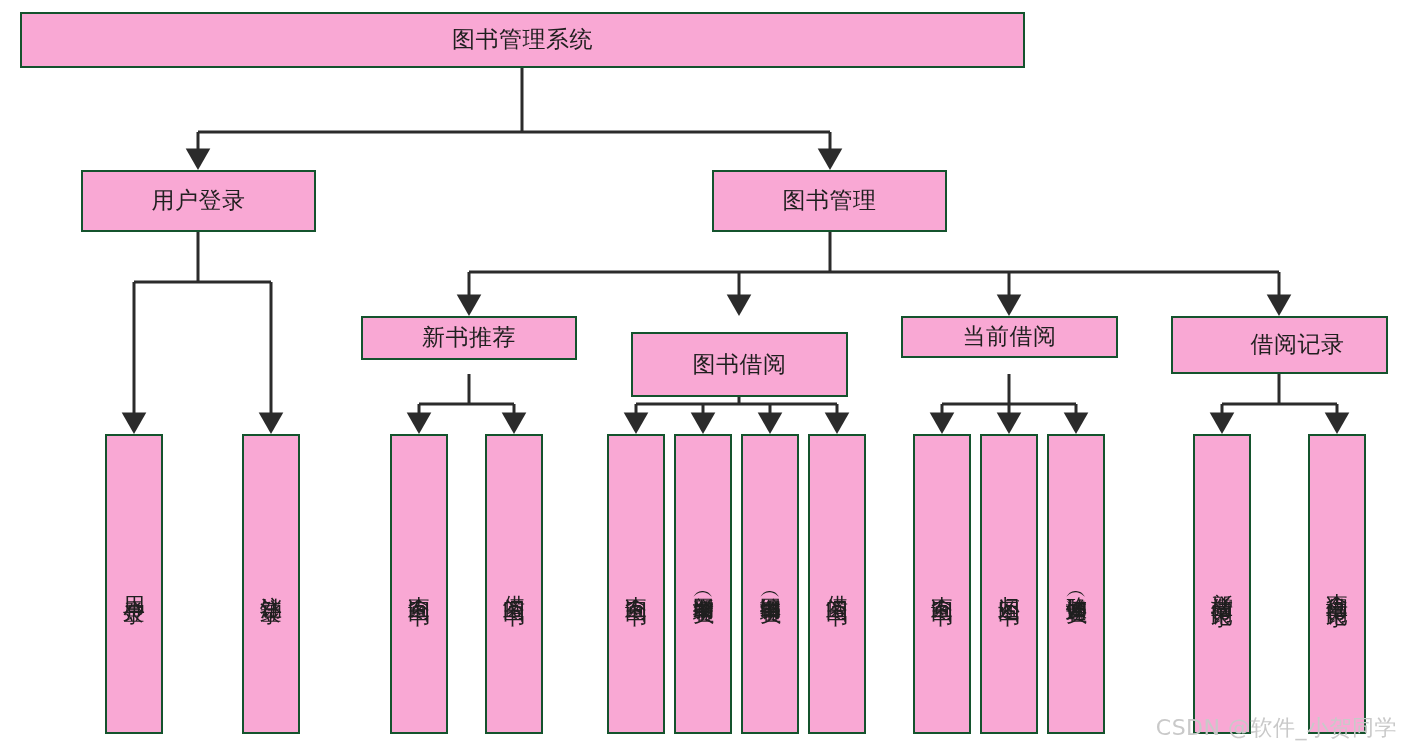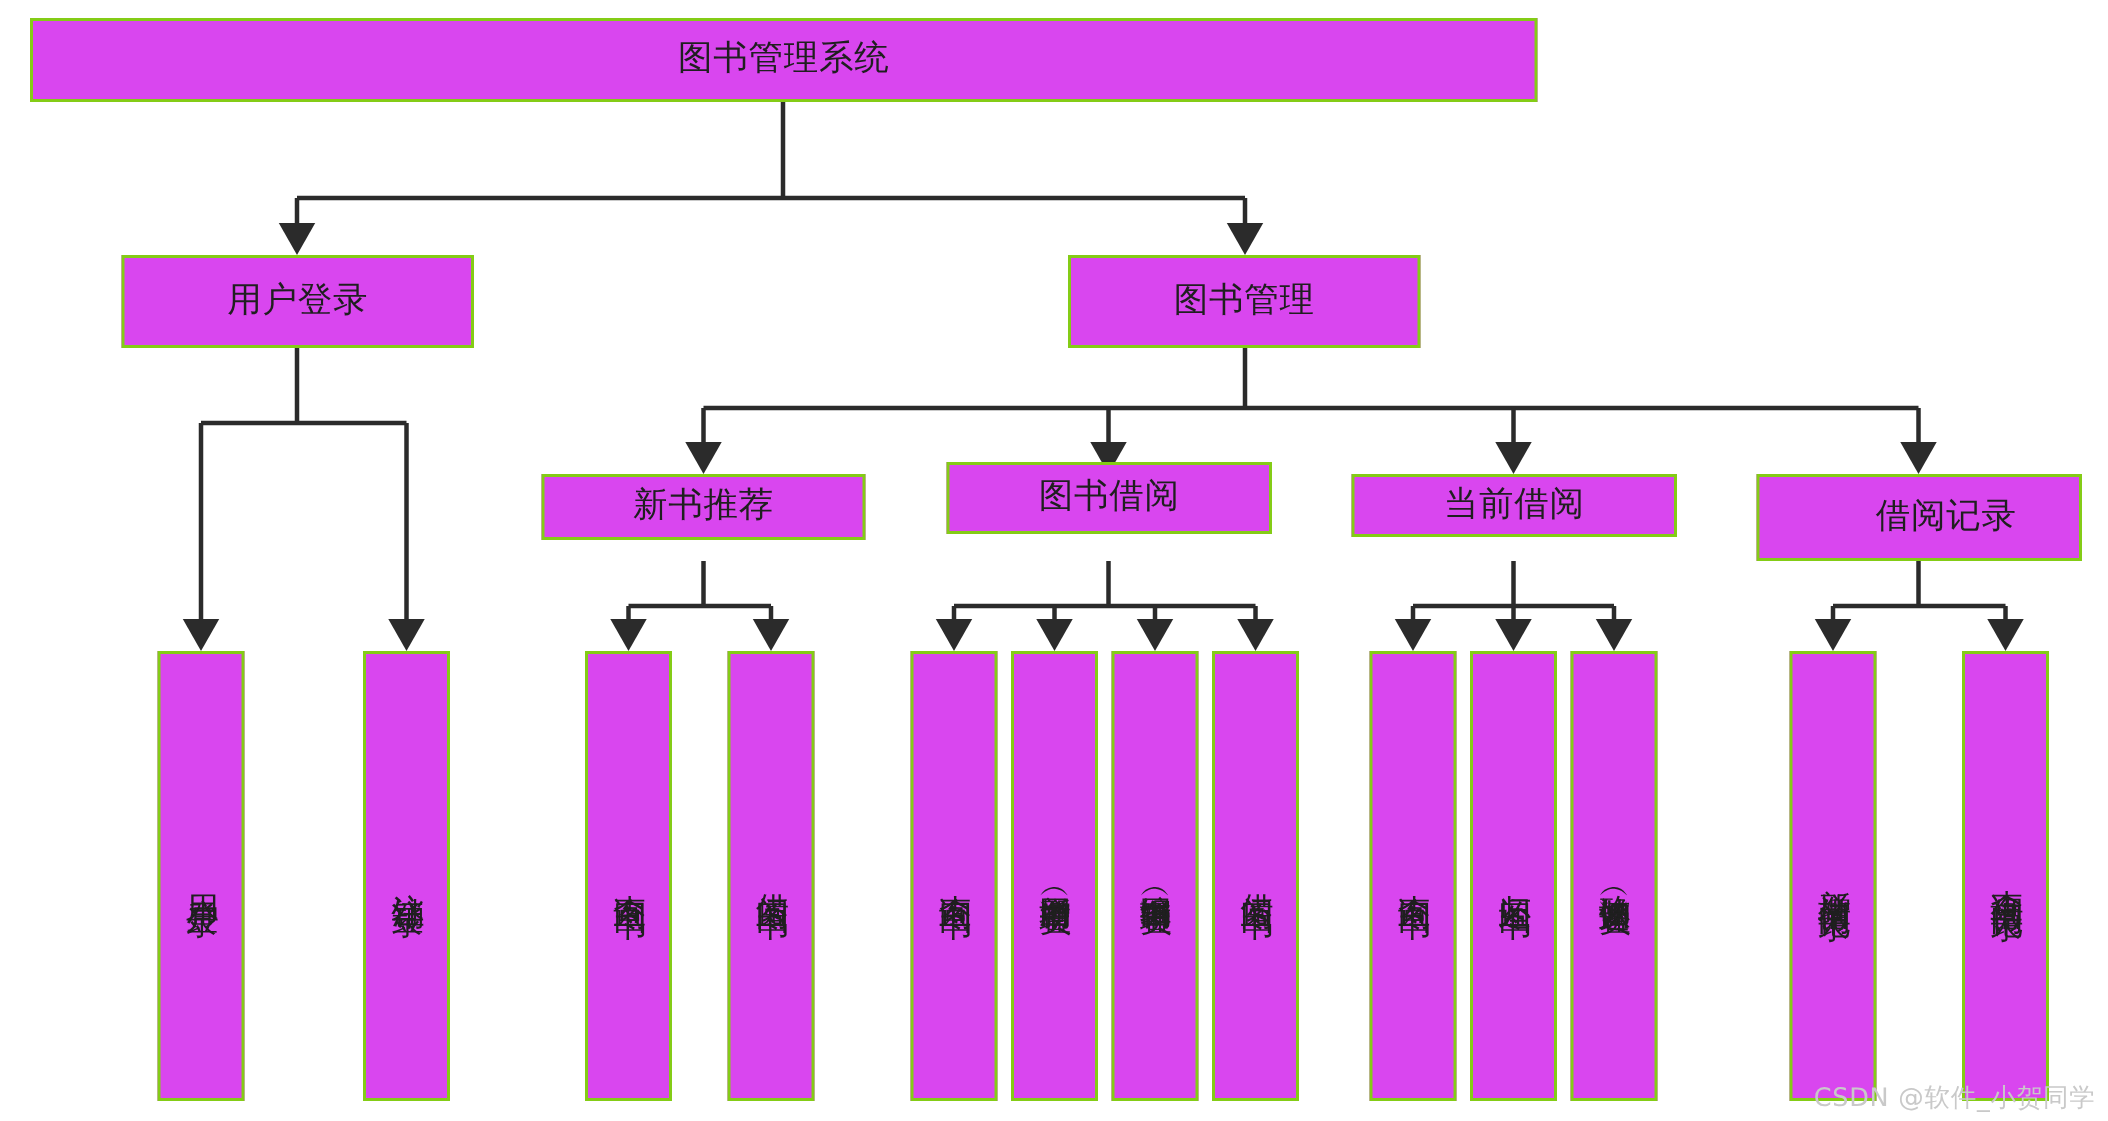--- a/index.html
+++ b/index.html
@@ -24,22 +24,22 @@
     position: absolute;
     left: 0;
     top: 0;
     width: 1405px;
     height: 747px;
     pointer-events: none;
   }
   .node {
     position: absolute;
     box-sizing: border-box;
-    background: #d946ef;
-    border: 2px solid #84cc16;
+    background: #f9a8d4;
+    border: 2px solid #14532d;
     display: flex;
     align-items: center;
     justify-content: center;
     z-index: 2;
   }
   .node .label {
     color: #1f1f1f;
     line-height: 1.18;
     white-space: pre;
     text-align: center;
@@ -68,21 +68,21 @@
   }
   .node.vert.tall .label {
     letter-spacing: 1px;
     font-size: 21px;
   }
   #watermark {
     position: absolute;
     right: 8px;
     bottom: 4px;
     color: #c9c9c9;
-    font-size: 17px;
+    font-size: 22px;
     letter-spacing: 0.5px;
     z-index: 5;
     white-space: nowrap;
   }
 </style>
 </head>
 <body>
 
 <div id="diagram">
 
@@ -145,21 +145,21 @@
   </div>
 
   <div class="node horiz" style="left:712px; top:170px; width:235px; height:62px;">
     <span class="label">图书管理</span>
   </div>
 
   <div class="node horiz" style="left:361px; top:316px; width:216px; height:44px;">
     <span class="label">新书推荐</span>
   </div>
 
-  <div class="node horiz" style="left:631px; top:308px; width:217px; height:48px;">
+  <div class="node horiz" style="left:631px; top:332px; width:217px; height:65px;">
     <span class="label">图书借阅</span>
   </div>
 
   <div class="node horiz" style="left:901px; top:316px; width:217px; height:42px;">
     <span class="label">当前借阅</span>
   </div>
 
   <div class="node horiz" style="left:1171px; top:316px; width:217px; height:58px;padding-left:36px;">
     <span class="label">借阅记录</span>
   </div>

